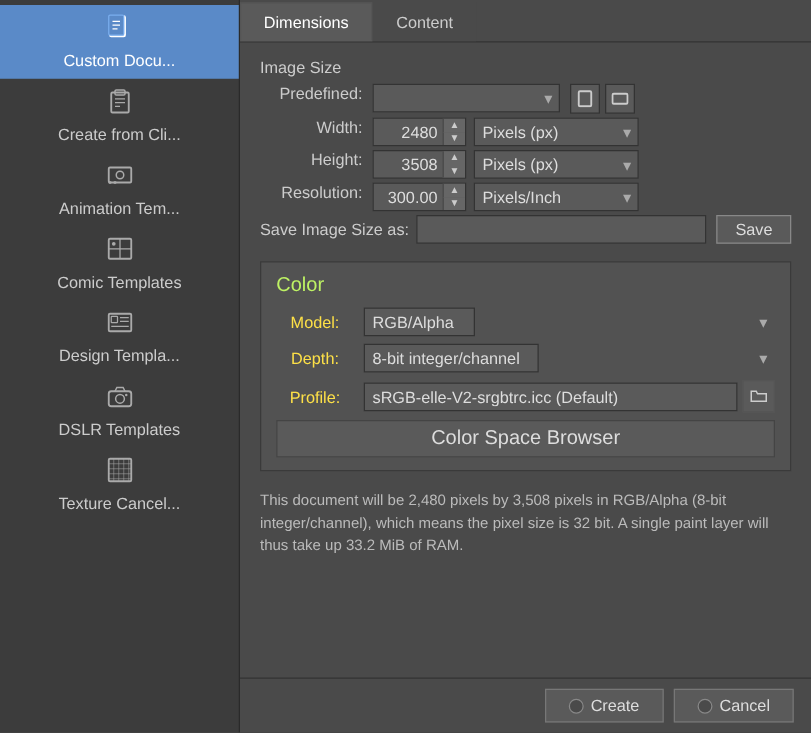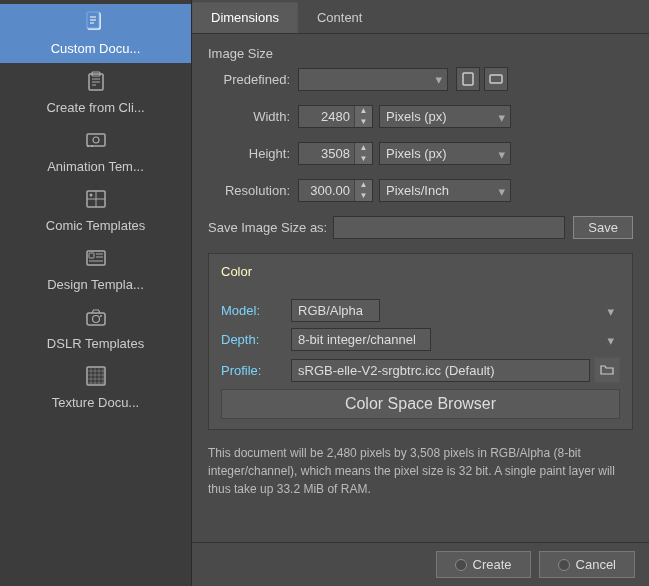--- a/index.html
+++ b/index.html
@@ -98,22 +98,22 @@
     }
 
     .section-title {
       font-size: 13px;
       color: #ccc;
       margin-bottom: 6px;
     }
 
     .form-row {
       display: flex;
-      align-items: center;
-      margin-bottom: 14px;
+      align-items: flex-start;
+      margin-bottom: 3px;
     }
 
     .form-label {
       width: 90px;
       text-align: right;
       padding-right: 8px;
       color: #ccc;
       font-size: 13px;
     }
 
@@ -249,36 +249,36 @@
     }
 
     
     .color-section {
       background: #525252;
       border: 1px solid #3a3a3a;
       padding: 10px 12px;
     }
 
     .color-section-title {
-      font-size: 13px;
-      color: #fef9c3;
-      margin-bottom: 20px;
+      font-size: 16px;
+      color: #bef264;
+      margin-bottom: 8px;
     }
 
     .color-form-row {
       display: flex;
       align-items: center;
       margin-bottom: 6px;
     }
 
     .color-label {
       width: 70px;
-      text-align: left;
+      text-align: center;
       padding-right: 8px;
-      color: #7dd3fc;
+      color: #fde047;
       font-size: 13px;
     }
 
     .color-select {
       flex: 1;
       background: #5a5a5a;
       border: 1px solid #333;
       color: #ddd;
       padding: 3px 6px;
       font-size: 13px;
@@ -468,21 +468,21 @@
         <line x1="6" y1="2" x2="6" y2="20" stroke="#aaa" stroke-width="0.7" opacity="0.6"></line>
         <line x1="10" y1="2" x2="10" y2="20" stroke="#aaa" stroke-width="0.7" opacity="0.6"></line>
         <line x1="14" y1="2" x2="14" y2="20" stroke="#aaa" stroke-width="0.7" opacity="0.6"></line>
         <line x1="18" y1="2" x2="18" y2="20" stroke="#aaa" stroke-width="0.7" opacity="0.6"></line>
         <line x1="2" y1="6" x2="20" y2="6" stroke="#aaa" stroke-width="0.7" opacity="0.6"></line>
         <line x1="2" y1="10" x2="20" y2="10" stroke="#aaa" stroke-width="0.7" opacity="0.6"></line>
         <line x1="2" y1="14" x2="20" y2="14" stroke="#aaa" stroke-width="0.7" opacity="0.6"></line>
         <line x1="2" y1="18" x2="20" y2="18" stroke="#aaa" stroke-width="0.7" opacity="0.6"></line>
       </svg>
     </span>
-    <span class="sidebar-item-label">Texture Docu...</span>
+    <span class="sidebar-item-label">Texture Cancel...</span>
   </div>
 </div>
 
 <div class="main">
 
   <div class="tabs">
     <div class="tab active">Dimensions</div>
     <div class="tab">Content</div>
   </div>
 

